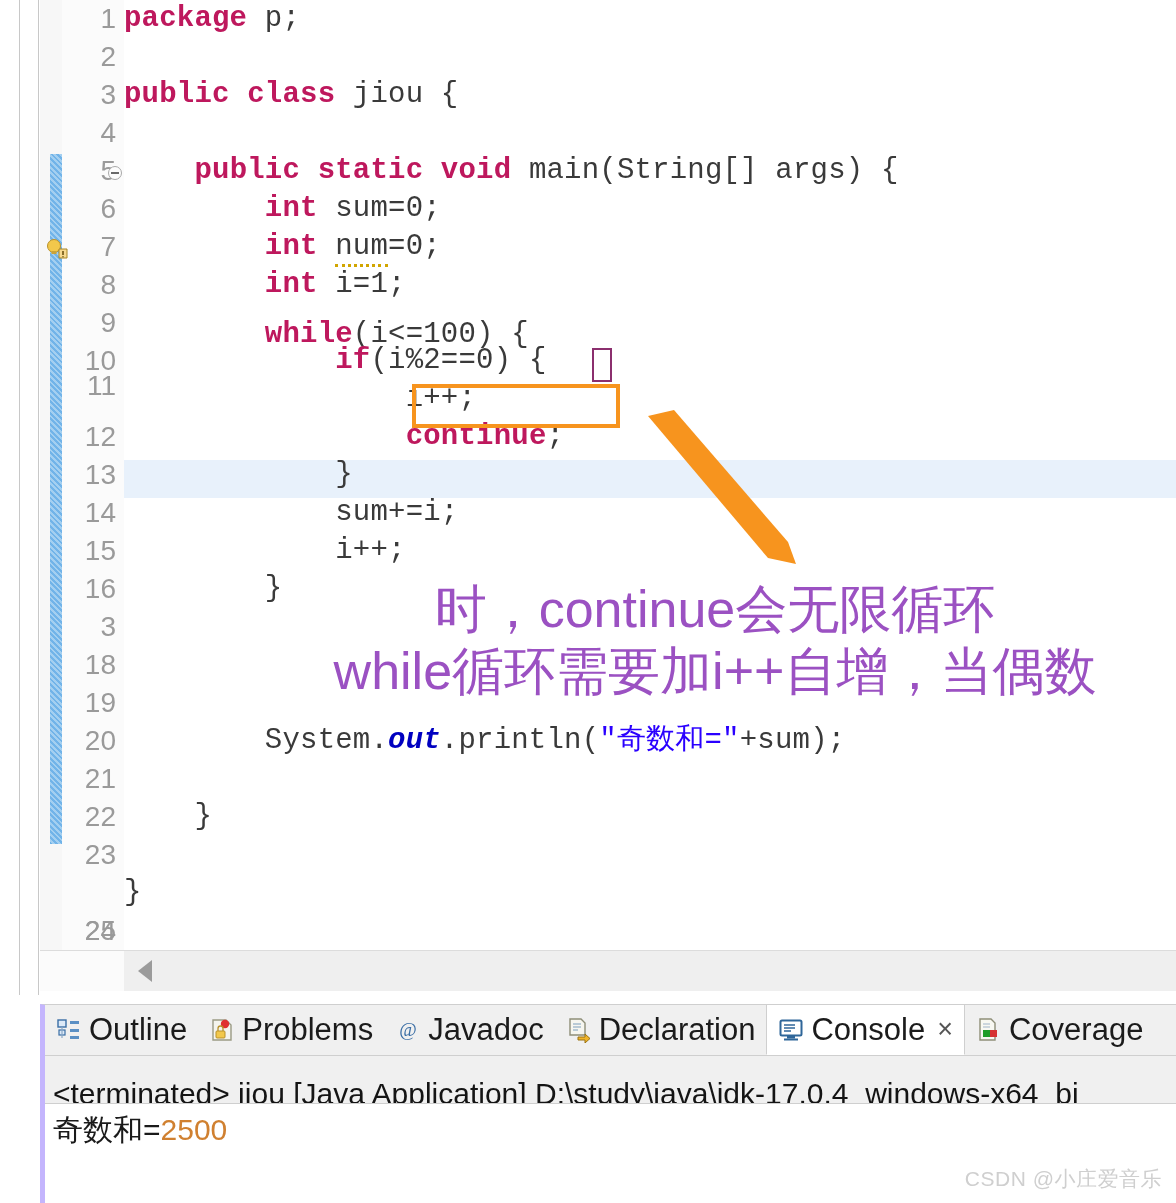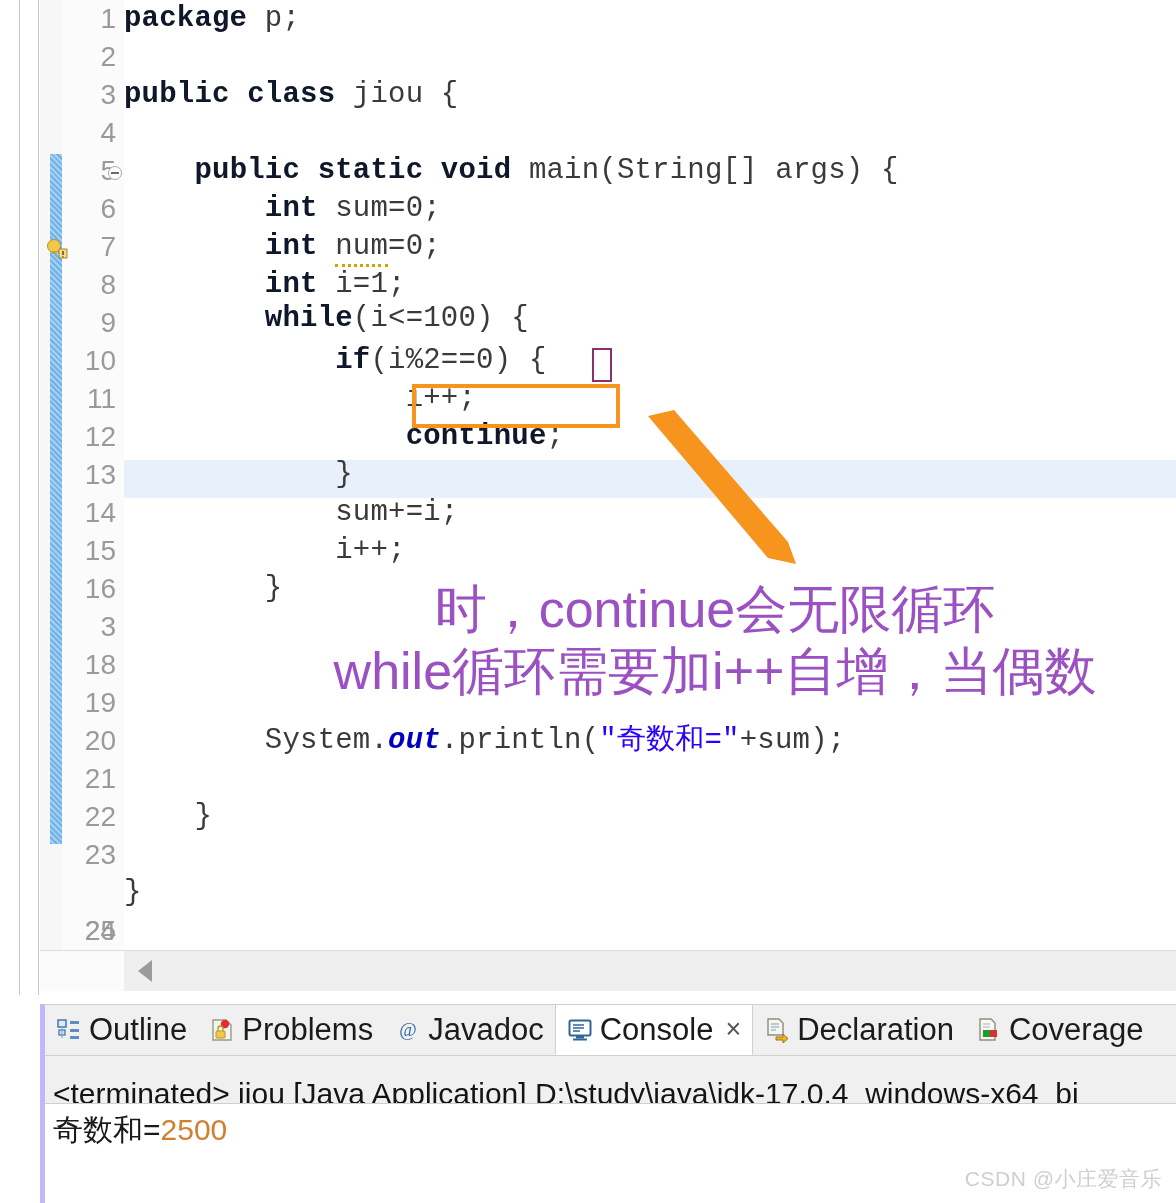--- a/index.html
+++ b/index.html
@@ -122,21 +122,21 @@
     font-size: 29px;
     color: #2b2b2b;
     letter-spacing: 0.2px;
   }
   .cl-hl {
     position: absolute;
     left: 0; right: 0;
     height: 38px;
     background: #e8f1fb;
   }
-  .kw   { color: #0f172a; font-weight: bold; }
+  .kw   { color: #be185d; font-weight: bold; }
   .str  { color: #2a00ff; }
   .fld  { color: #0000c0; font-style: italic; font-weight: bold; }
   .plain{ color: #3a3a3a; }
   .sq {
     border-bottom: 3px dotted #d1a500;
     padding-bottom: 1px;
   }
 
   
   #bracket-box {
@@ -347,21 +347,21 @@
       <div class="ln" style="top: 0px;">1</div>
       <div class="ln" style="top: 38px;">2</div>
       <div class="ln" style="top: 76px;">3</div>
       <div class="ln" style="top: 114px;">4</div>
       <div class="ln" style="top: 152px;">5</div>
       <div class="ln" style="top: 190px;">6</div>
       <div class="ln" style="top: 228px;">7</div>
       <div class="ln" style="top: 266px;">8</div>
       <div class="ln" style="top: 304px;">9</div>
       <div class="ln" style="top: 342px;">10</div>
-      <div class="ln" style="top: 380px;">11</div>
+      <div class="ln" style="top: 367px;">11</div>
       <div class="ln" style="top: 418px;">12</div>
       <div class="ln" style="top: 456px;">13</div>
       <div class="ln" style="top: 494px;">14</div>
       <div class="ln" style="top: 532px;">15</div>
       <div class="ln" style="top: 570px;">16</div>
       <div class="ln" style="top: 608px;">3</div>
       <div class="ln" style="top: 646px;">18</div>
       <div class="ln" style="top: 684px;">19</div>
       <div class="ln" style="top: 722px;">20</div>
       <div class="ln" style="top: 760px;">21</div>
@@ -376,21 +376,21 @@
     <div class="cl-hl" style="top:460px;"></div>
 
     <div class="code-line" style="top:0px;"><span class="kw">package</span> <span class="plain">p;</span></div>
     <div class="code-line" style="top:38px;"></div>
     <div class="code-line" style="top:76px;"><span class="kw">public class</span> <span class="plain">jiou {</span></div>
     <div class="code-line" style="top:114px;"></div>
     <div class="code-line" style="top:152px;"><span class="plain">    </span><span class="kw">public static void</span> <span class="plain">main(String[] args) {</span></div>
     <div class="code-line" style="top:190px;"><span class="plain">        </span><span class="kw">int</span> <span class="plain">sum=0;</span></div>
     <div class="code-line" style="top:228px;text-align:right;"><span class="plain">        </span><span class="kw">int</span> <span class="plain sq">num</span><span class="plain">=0;</span></div>
     <div class="code-line" style="top:266px;"><span class="plain">        </span><span class="kw">int</span> <span class="plain">i=1;</span></div>
-    <div class="code-line" style="top:300px;text-align:center;"><span class="plain">        </span><span class="kw">while</span><span class="plain">(i&lt;=100) {</span></div>
+    <div class="code-line" style="top:316px;text-align:center;"><span class="plain">        </span><span class="kw">while</span><span class="plain">(i&lt;=100) {</span></div>
     <div class="code-line" style="top:342px;"><span class="plain">            </span><span class="kw">if</span><span class="plain">(i%2==0) {</span></div>
     <div class="code-line" style="top:380px;"><span class="plain">                i++;</span></div>
     <div class="code-line" style="top:418px;"><span class="plain">                </span><span class="kw">continue</span><span class="plain">;</span></div>
     <div class="code-line" style="top:456px;"><span class="plain">            }</span></div>
     <div class="code-line" style="top:494px;"><span class="plain">            sum+=i;</span></div>
     <div class="code-line" style="top:532px;"><span class="plain">            i++;</span></div>
     <div class="code-line" style="top:570px;"><span class="plain">        }</span></div>
     <div class="code-line" style="top:608px;"></div>
     <div class="code-line" style="top:646px;"></div>
     <div class="code-line" style="top:684px;"></div>
@@ -446,42 +446,42 @@
       <span>Problems</span>
     </div>
 
     <div class="view-tab">
       <svg class="tab-icon" viewBox="0 0 26 26">
         <text x="13" y="19" font-size="19" text-anchor="middle" fill="#3a6ea5" font-family="Liberation Serif, serif">@</text>
       </svg>
       <span>Javadoc</span>
     </div>
 
+    <div class="view-tab">
+      <svg class="tab-icon" viewBox="0 0 26 26">
+        <path d="M4 2 h11 l4 4 v12 H4 z" fill="#f6f6f0" stroke="#8e8e78" stroke-width="1.4"></path>
+        <path d="M7 7 h8 M7 10 h8 M7 13 h5" stroke="#7d9dbb" stroke-width="1.2"></path>
+        <path d="M12 20 h7 v-3 l5 4.5 l-5 4.5 v-3 h-7 z" fill="#f0b429" stroke="#9a7312" stroke-width="1"></path>
+      </svg>
+      <span>Declaration</span>
+    </div>
+
     <div class="view-tab active">
       <svg class="tab-icon" viewBox="0 0 26 26">
         <rect x="2.5" y="3.5" width="21" height="15" rx="1.5" fill="#ffffff" stroke="#2f6699" stroke-width="2"></rect>
         <path d="M6 8 h11 M6 11 h11 M6 14 h7" stroke="#2f6699" stroke-width="1.6"></path>
         <rect x="9" y="19" width="8" height="2.5" fill="#2f6699"></rect>
         <rect x="6" y="21.5" width="14" height="2" fill="#2f6699"></rect>
       </svg>
       <span>Console</span>
       <span class="tab-close">×</span>
     </div>
 
     <div class="view-tab">
       <svg class="tab-icon" viewBox="0 0 26 26">
-        <path d="M4 2 h11 l4 4 v12 H4 z" fill="#f6f6f0" stroke="#8e8e78" stroke-width="1.4"></path>
-        <path d="M7 7 h8 M7 10 h8 M7 13 h5" stroke="#7d9dbb" stroke-width="1.2"></path>
-        <path d="M12 20 h7 v-3 l5 4.5 l-5 4.5 v-3 h-7 z" fill="#f0b429" stroke="#9a7312" stroke-width="1"></path>
-      </svg>
-      <span>Declaration</span>
-    </div>
-
-    <div class="view-tab">
-      <svg class="tab-icon" viewBox="0 0 26 26">
         <path d="M4 2 h11 l4 4 v17 H4 z" fill="#f8f8f2" stroke="#8e8e78" stroke-width="1.4"></path>
         <path d="M7 7 h7 M7 10 h7" stroke="#9fb4c9" stroke-width="1.2"></path>
         <rect x="7" y="13" width="7" height="7" fill="#1f9d28"></rect>
         <rect x="14" y="13" width="7" height="7" fill="#d63232"></rect>
       </svg>
       <span>Coverage</span>
     </div>
   </div>
 
   <div id="terminated-line">

